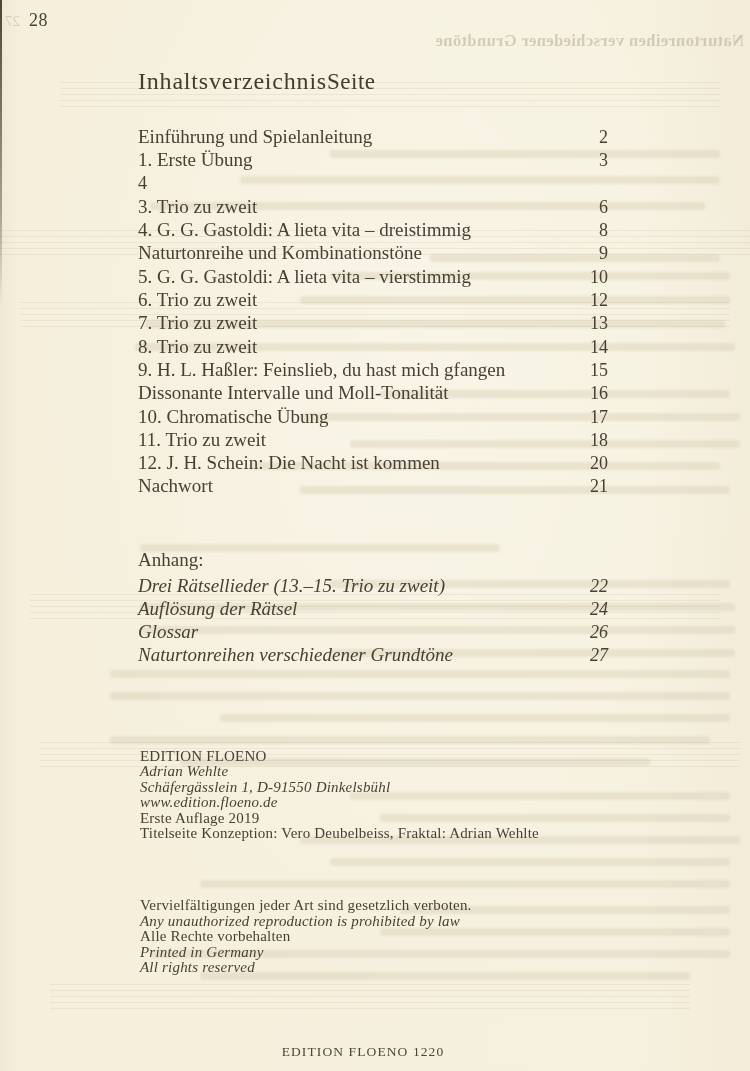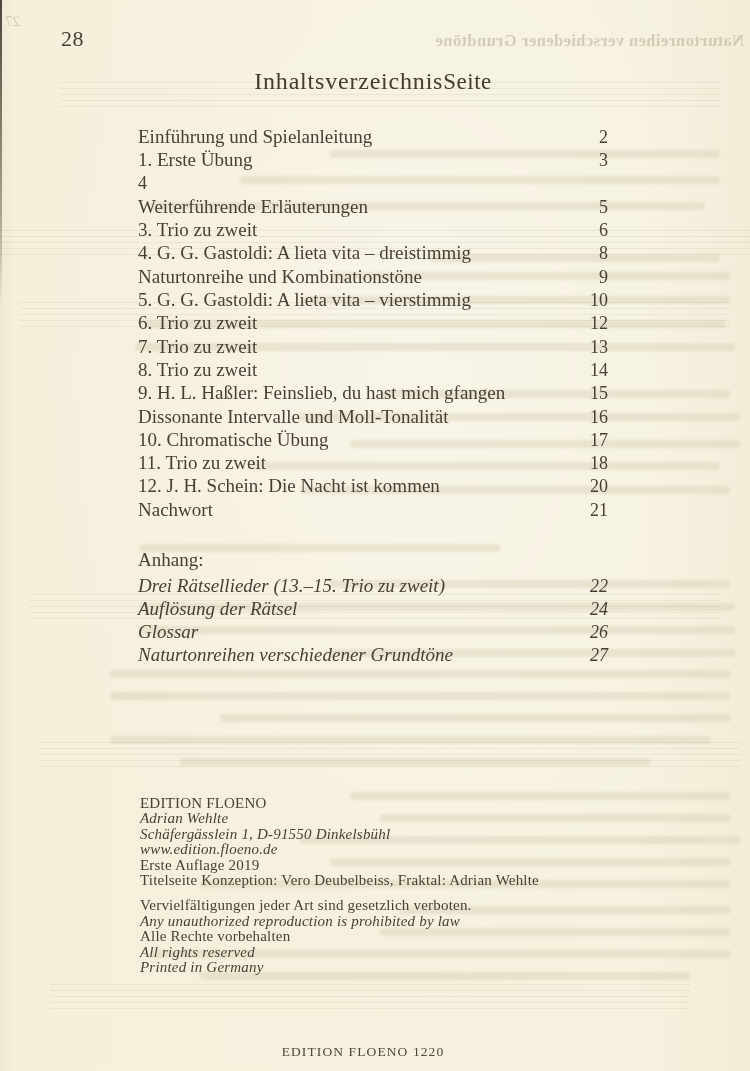--- a/index.html
+++ b/index.html
@@ -38,40 +38,40 @@
     background:#ded6bf;opacity:.55;filter:blur(1px);
   }
   .bt-staff{
     position:absolute;height:26px;
     background:repeating-linear-gradient(180deg,#b3a989 0 1px,transparent 1px 6px);
     opacity:.16;filter:blur(.4px);
   }
   
   .content{position:absolute;inset:0;z-index:2;}
   .folio{
-    position:absolute;left:29px;top:26px;
-    font-size:22px;letter-spacing:.5px;margin-left:32px;
+    position:absolute;left:29px;top:10px;
+    font-size:18px;letter-spacing:.5px;
   }
   .title-row{
     position:absolute;left:138px;top:68px;width:470px;
-    display:flex;justify-content:center;align-items:baseline;
+    display:flex;justify-content:flex-start;align-items:baseline;
   }
   .title{font-size:24px;letter-spacing:.8px;color:#423b2e;}
   .seite{font-size:23px;letter-spacing:.5px;color:#423b2e;}
   .toc{position:absolute;left:138px;top:126px;width:470px;}
   .row{
     display:flex;justify-content:space-between;align-items:baseline;
     height:23.3px;font-size:19px;
   }
   .row .pg{font-size:18px;}
   .anhang{position:absolute;left:138px;top:549px;width:470px;}
   .anhang-heading{font-size:19px;height:26px;}
   .anhang .row{height:22.9px;font-style:italic;}
   .imprint{
-    position:absolute;left:140px;top:796px;
+    position:absolute;left:140px;top:749px;
     font-size:15px;line-height:15.45px;letter-spacing:.2px;
   }
   .legal{
     position:absolute;left:140px;top:898px;
     font-size:15px;line-height:15.6px;letter-spacing:.2px;
   }
   .it{font-style:italic;}
   .footer{
     position:absolute;left:0;top:1044px;width:726px;
     text-align:center;font-size:13.5px;letter-spacing:1.1px;color:#4d4639;
@@ -142,24 +142,20 @@
           <span class="pg">2</span>
         </div>
       <div class="row">
           <span>1. Erste Übung</span>
           <span class="pg">3</span>
         </div>
       <div class="row">
           <span class="pg">4</span>
         </div>
       <div class="row">
-          <span>Weiterführende Erläuterungen</span>
-          <span class="pg">5</span>
-        </div>
-      <div class="row">
           <span>3. Trio zu zweit</span>
           <span class="pg">6</span>
         </div>
       <div class="row">
           <span>4. G. G. Gastoldi: A lieta vita – dreistimmig</span>
           <span class="pg">8</span>
         </div>
       <div class="row">
           <span>Naturtonreihe und Kombinationstöne</span>
           <span class="pg">9</span>
@@ -232,20 +228,20 @@
       <div class="it">Schäfergässlein 1, D-91550 Dinkelsbühl</div>
       <div class="it">www.edition.floeno.de</div>
       <div>Erste Auflage 2019</div>
       <div>Titelseite Konzeption: Vero Deubelbeiss, Fraktal: Adrian Wehlte</div>
     </div>
 
     <div class="legal">
       <div>Vervielfältigungen jeder Art sind gesetzlich verboten.</div>
       <div class="it">Any unauthorized reproduction is prohibited by law</div>
       <div>Alle Rechte vorbehalten</div>
+      <div class="it">Printed in Germany</div>
       <div class="it">All rights reserved</div>
-      <div class="it">Printed in Germany</div>
     </div>
 
     <div class="footer">EDITION FLOENO 1220</div>
 
   </div>
 </div>
 
 </body></html>

